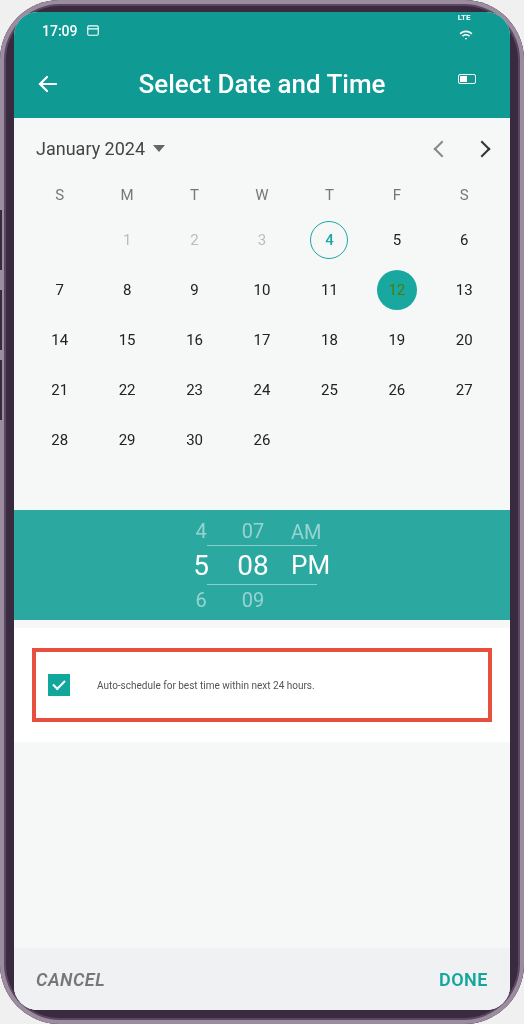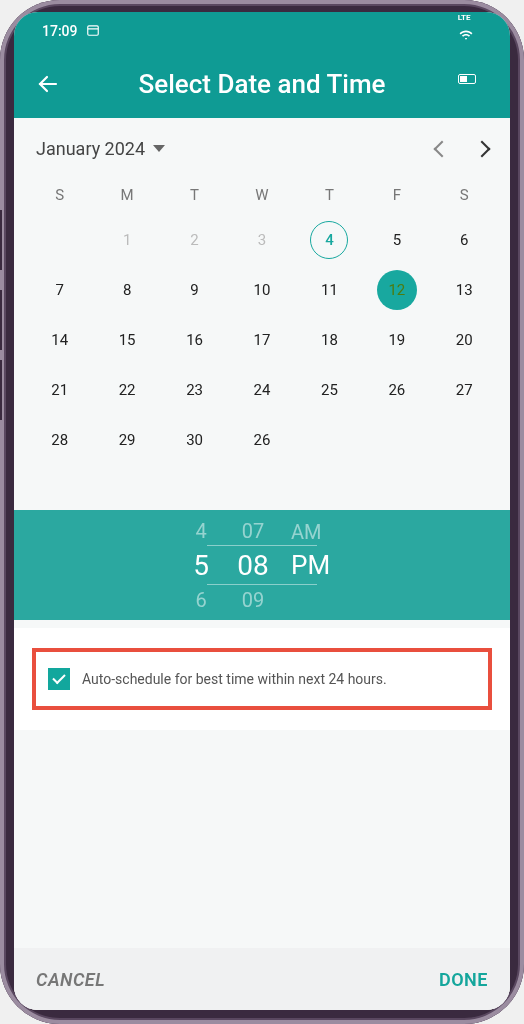--- a/index.html
+++ b/index.html
@@ -76,22 +76,22 @@
   .picker-col { width:52px; text-align:center; display:flex; flex-direction:column; gap:6px; position:relative; }
   .picker-col .val { color:#fff; font-size:28px; font-weight:400; }
   .picker-col .faded { font-size:20px; color:rgba(255,255,255,0.5); }
   .picker-ampm { width:70px; text-align:left; padding-left:12px; display:flex; flex-direction:column; gap:6px; }
   .picker-ampm .val { color:#fff; font-size:26px; }
   .picker-ampm .faded { font-size:20px; color:rgba(255,255,255,0.5); }
   .picker-guides { position:absolute; left:50%; transform:translateX(-50%); width:110px; height:40px; border-top:1px solid rgba(255,255,255,0.45); border-bottom:1px solid rgba(255,255,255,0.45); pointer-events:none; }
 
   .auto-row-wrap { padding:20px 18px; background:#fff; margin-top:8px; }
   .auto-row {
-    border:4px solid #e94f3e; padding:16px 12px;
-    display:flex; align-items:center; gap:12px; font-size:14px; color:#555;
+    border:4px solid #e94f3e; padding:22px 12px;
+    display:flex; align-items:center; gap:27px; font-size:10px; color:#555;
   }
   .checkbox {
     width:22px; height:22px; background:#12a79d; display:flex; align-items:center; justify-content:center;
   }
   .checkmark { width:12px; height:7px; border-left:2.5px solid #fff; border-bottom:2.5px solid #fff; transform:rotate(-45deg); margin-top:-3px; }
 
   .footer {
     margin-top:auto; height:62px; background:#f0f1f2;
     display:flex; align-items:center; justify-content:space-between;
     padding:0 22px; font-size:18px; font-weight:600; letter-spacing:0.5px;

